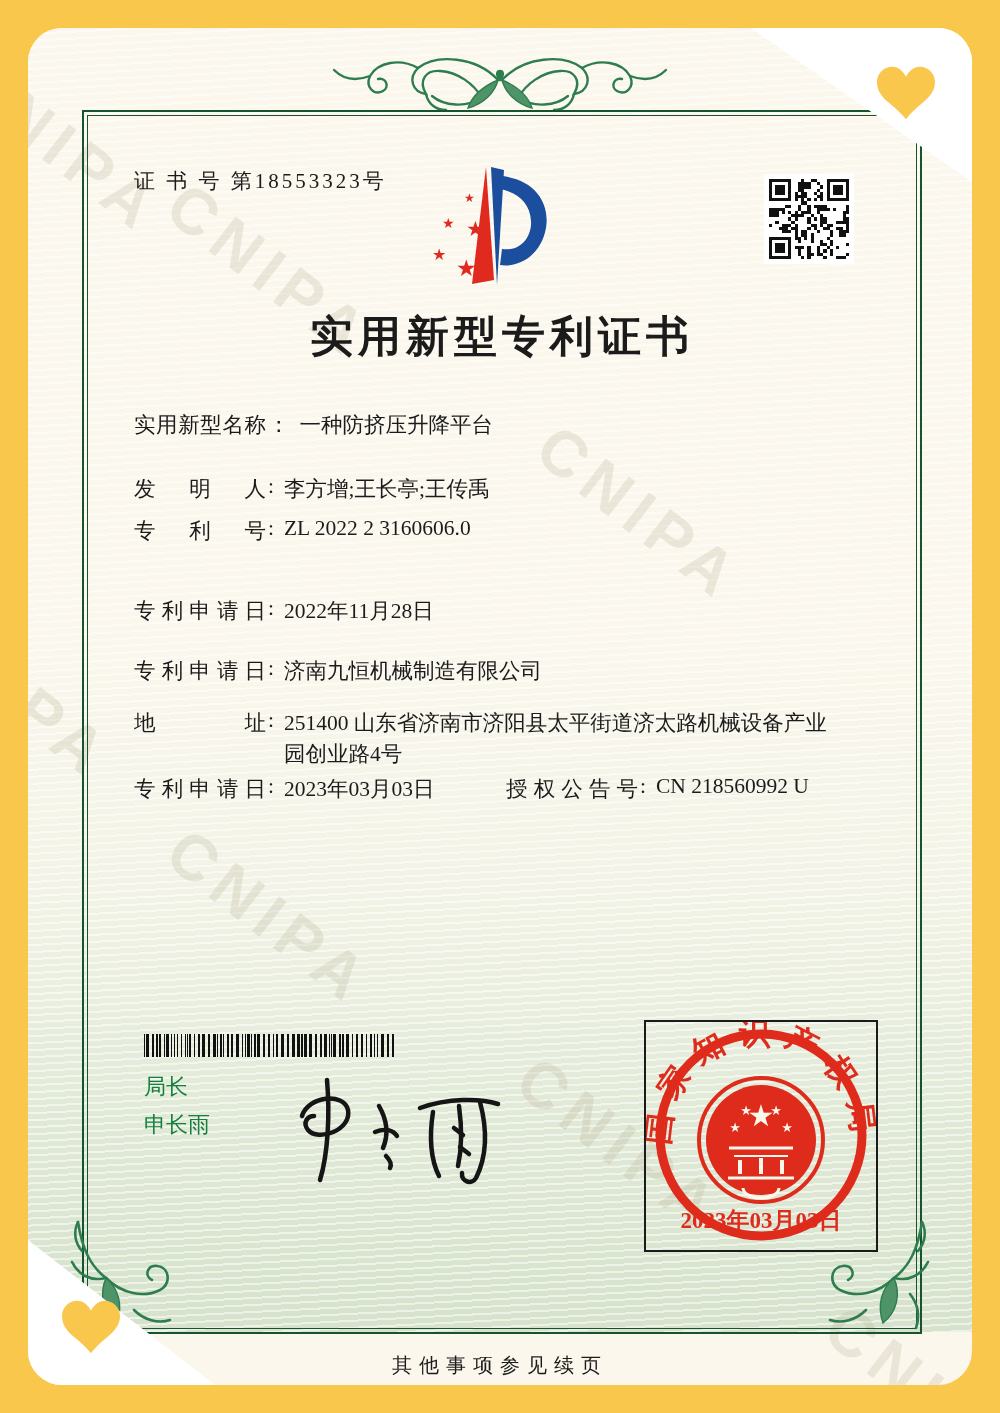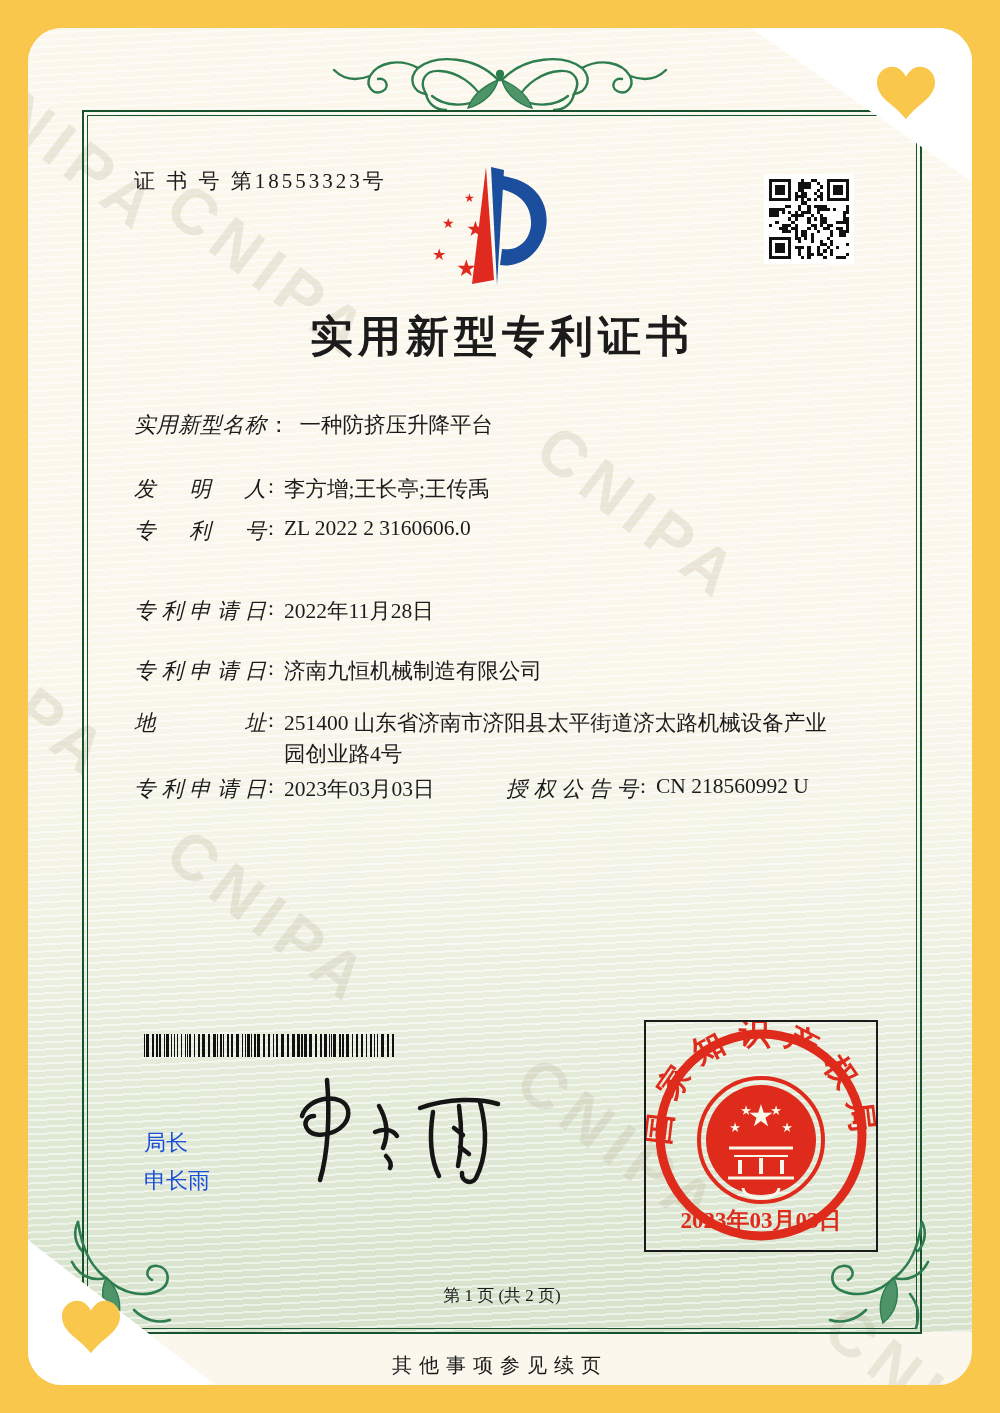--- a/index.html
+++ b/index.html
@@ -14,31 +14,31 @@
       font-size:64px;letter-spacing:9px;color:rgba(185,176,150,0.26);transform:rotate(38deg);
       transform-origin:left top;white-space:nowrap;user-select:none;}
   
   .cert{position:absolute;left:54px;top:82px;width:836px;height:1220px;border:2.5px solid #17532E;}
   .cert-inner{position:absolute;inset:3px;border:1px solid #17532E;}
   
   .cert-number{position:absolute;left:50px;top:55px;font-size:21px;letter-spacing:3px;}
   .title{position:absolute;left:0;top:196px;width:100%;text-align:center;font-size:43px;font-weight:bold;letter-spacing:5px;}
   .rows{position:absolute;left:0;top:0;width:100%;}
   .row{position:absolute;left:50px;font-size:21.5px;white-space:nowrap;}
-  .row .lbl{display:inline-block;width:132px;text-align:justify;text-align-last:justify;vertical-align:top;font-style:italic;}
+  .row .lbl{display:inline-block;width:132px;text-align:justify;text-align-last:justify;vertical-align:top;}
   .row .colon{display:inline-block;margin:0 10px 0 2px;vertical-align:top;}
   .row .val{display:inline-block;vertical-align:top;}
   .row.wrap{white-space:normal;}
   .row.wrap .val{width:560px;line-height:31px;white-space:normal;}
   .grant-pair{position:absolute;top:0;white-space:nowrap;}
   .paras{position:absolute;left:50px;top:706px;width:740px;font-size:20px;line-height:37px;text-align:justify;}
   .paras p{margin:0 0 8px 0;text-indent:2em;}
   .barcode{position:absolute;left:60px;top:922px;width:262px;height:23px;display:flex;align-items:stretch;}
   .barcode i{display:block;background:#111;}
-  .signer{position:absolute;left:60px;top:1012px;font-family:"Liberation Sans","DejaVu Sans",sans-serif;font-size:22px;line-height:38px;color:#1d4ed8;}
+  .signer{position:absolute;left:60px;top:956px;font-family:"Liberation Sans","DejaVu Sans",sans-serif;font-size:22px;line-height:38px;color:#15803d;}
   .sig-svg{position:absolute;left:198px;top:958px;}
   .seal-box{position:absolute;left:560px;top:908px;width:230px;height:228px;border:2.5px solid #1b1b1b;background:transparent;}
   .page-footer{position:absolute;left:0;top:1172px;width:100%;text-align:center;font-size:17px;}
   .continuation{position:absolute;left:0;top:1316px;width:944px;text-align:center;font-size:20px;letter-spacing:7px;margin-top:8px;}
   
   .fold{position:absolute;background:#FFFFFF;}
   .fold.tr{left:0;top:0;width:944px;height:200px;clip-path:polygon(723px 0,944px 0,944px 154px);}
   .fold.bl{left:0;top:1157px;width:300px;height:200px;clip-path:polygon(0 55px,187px 200px,0 200px);}
   .heart{position:absolute;}
   .qr{position:absolute;left:680px;top:62px;width:90px;height:90px;background:#fff;}
@@ -507,21 +507,20 @@
               <path d="M88 134 H142" stroke-width="2"></path>
               <path d="M94 138 v14 M115 136 v16 M136 138 v14" stroke-width="4"></path>
               <path d="M82 156 H148" stroke-width="3"></path>
               <path d="M97 166 a18 10 0 0 0 36 0" stroke-width="3"></path>
             </g>
           </g>
           <text x="115" y="206" font-size="23" font-weight="bold" fill="#DF2B1B" text-anchor="middle">2023年03月03日</text>
         </svg>
       </div>
 
-      <div class="page-footer">第 1 页 (共 2 页)</div>
     </div>
 
     <svg class="corner-orn br" width="106" height="116" viewBox="0 0 106 116">
       <g stroke="#2E7D4E" fill="none" stroke-width="2.6" stroke-linecap="round">
         <path d="M96 6 C92 32 84 50 68 62 C84 66 96 58 102 46"></path>
         <path d="M96 6 C101 16 99 27 92 35"></path>
         <path d="M68 62 C52 78 30 82 14 74 C2 67 5 51 17 50 C27 49 30 60 22 64"></path>
         <path d="M68 62 C75 78 71 96 57 107 C51 90 55 73 68 62 Z" fill="#4E9468" stroke-width="1.4"></path>
         <path d="M40 94 C30 104 16 108 4 104"></path>
         <path d="M84 78 C92 88 94 100 90 112"></path>

